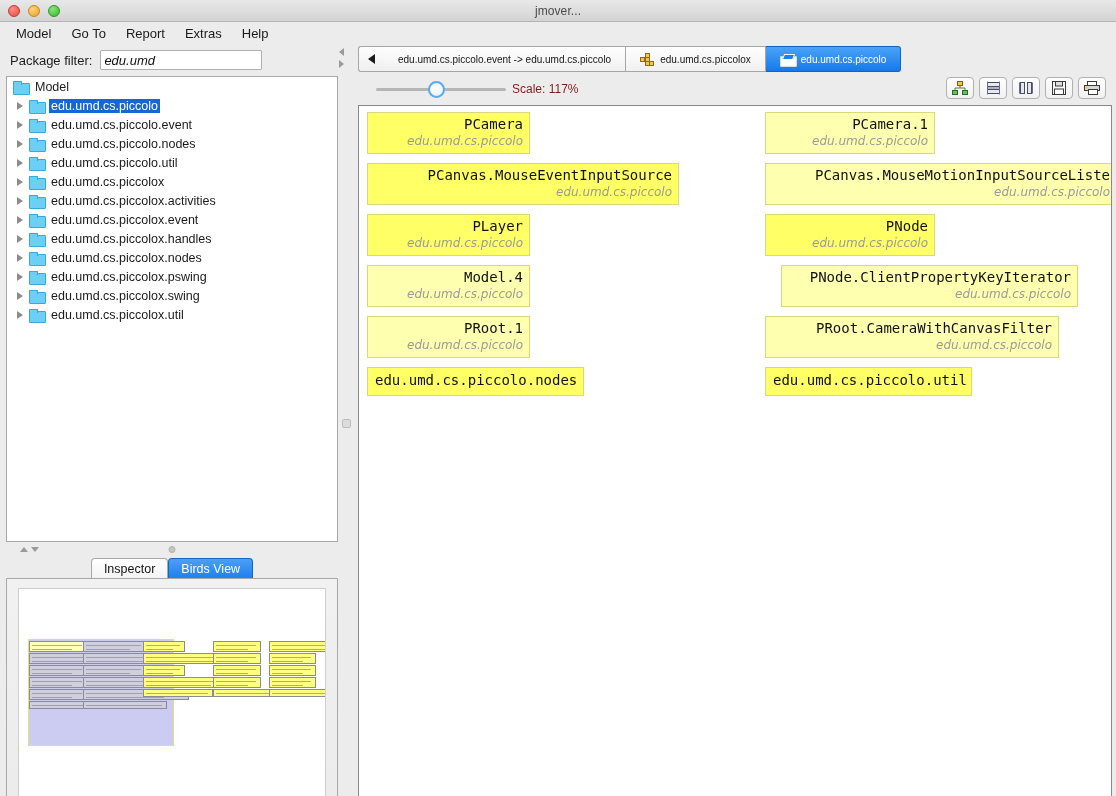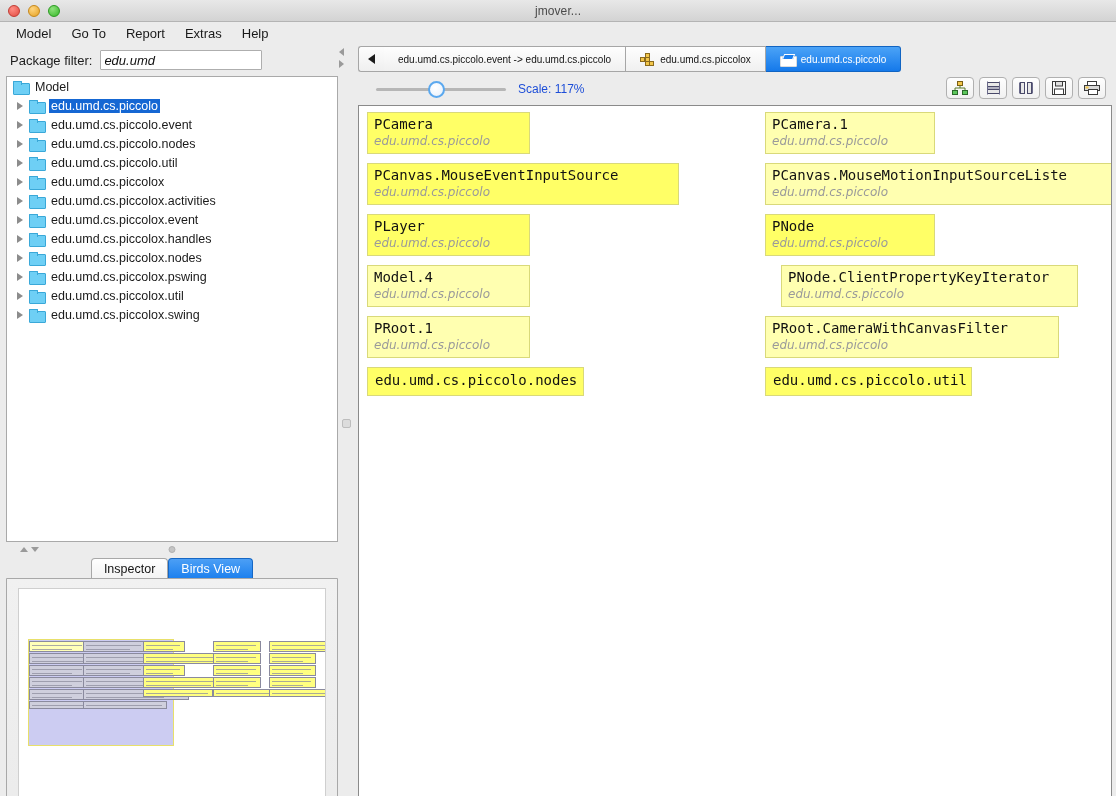--- a/index.html
+++ b/index.html
@@ -271,21 +271,21 @@
     position: absolute; left: 0; top: 9px; width: 130px; height: 3px;
     background: #b6b6b6; border-radius: 2px;
   }
   .slider-thumb {
     position: absolute; left: 52px; top: 2px;
     width: 17px; height: 17px; border-radius: 50%;
     background: radial-gradient(circle at 40% 35%, #ffffff 0%, #f0f6fd 60%, #dfeaf8 100%);
     border: 2px solid #5aa8ef;
   }
   .scale-label {
-    margin-left: 12px; font-size: 12px; color: #1d4ed8;
+    margin-left: 6px; font-size: 12px; color: #7f1d1d;
   }
   .tool-btns {
     position: absolute; right: 6px; top: 4px;
     display: flex; gap: 5px;
   }
   .tbtn {
     width: 28px; height: 22px;
     border: 1px solid #b0b0b0; border-radius: 4px;
     background: linear-gradient(to bottom, #fefefe 0%, #f1f1f1 100%);
     display: flex; align-items: center; justify-content: center;
@@ -295,20 +295,21 @@
     position: absolute; left: 0; top: 59px; width: 754px; height: 708px;
     background: #ffffff; border: 1px solid #8a8a8a;
     overflow: hidden;
   }
   .node {
     position: absolute;
     border: 1px solid #d9d97a;
     padding: 3px 6px 4px 6px;
     font-family: "DejaVu Sans Mono", monospace;
     line-height: 1.25;
+    text-align: right;
   }
   .node .n1 {
     font-size: 14px; color: #111111; white-space: nowrap;
   }
   .node .n2 {
     font-size: 12px; color: #9a9a9a; font-style: italic;
     font-family: "DejaVu Sans", sans-serif;
     white-space: nowrap;
   }
   .node.bright { background: #ffff66; }
@@ -417,28 +418,28 @@
             <i class="twisty"></i>
           </span>
         <span class="folder"></span>
         <span class="lbl">edu.umd.cs.piccolox.pswing</span>
       </div>
       <div class="tree-row">
         <span class="tw">
             <i class="twisty"></i>
           </span>
         <span class="folder"></span>
+        <span class="lbl">edu.umd.cs.piccolox.swing</span>
+      </div>
+      <div class="tree-row">
+        <span class="tw">
+            <i class="twisty"></i>
+          </span>
+        <span class="folder"></span>
         <span class="lbl">edu.umd.cs.piccolox.util</span>
-      </div>
-      <div class="tree-row">
-        <span class="tw">
-            <i class="twisty"></i>
-          </span>
-        <span class="folder"></span>
-        <span class="lbl">edu.umd.cs.piccolox.swing</span>
       </div>
     </div>
 
     <div class="h-split">
       <span class="arrows">
         <i class="tri-up"></i>
         <i class="tri-down"></i>
       </span>
       <span class="knob"></span>
     </div>

